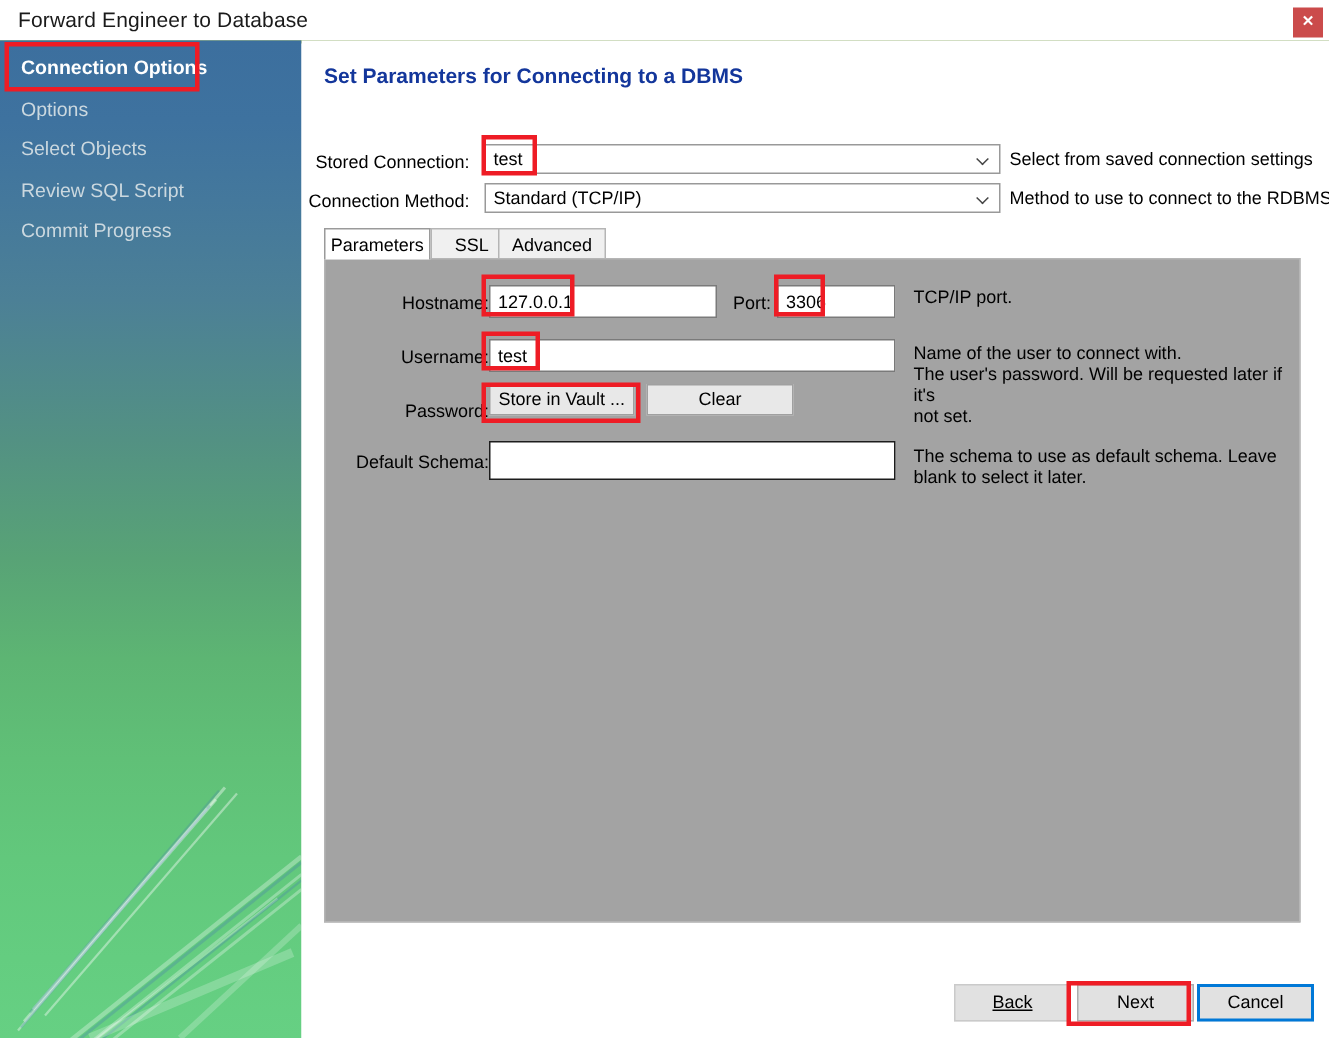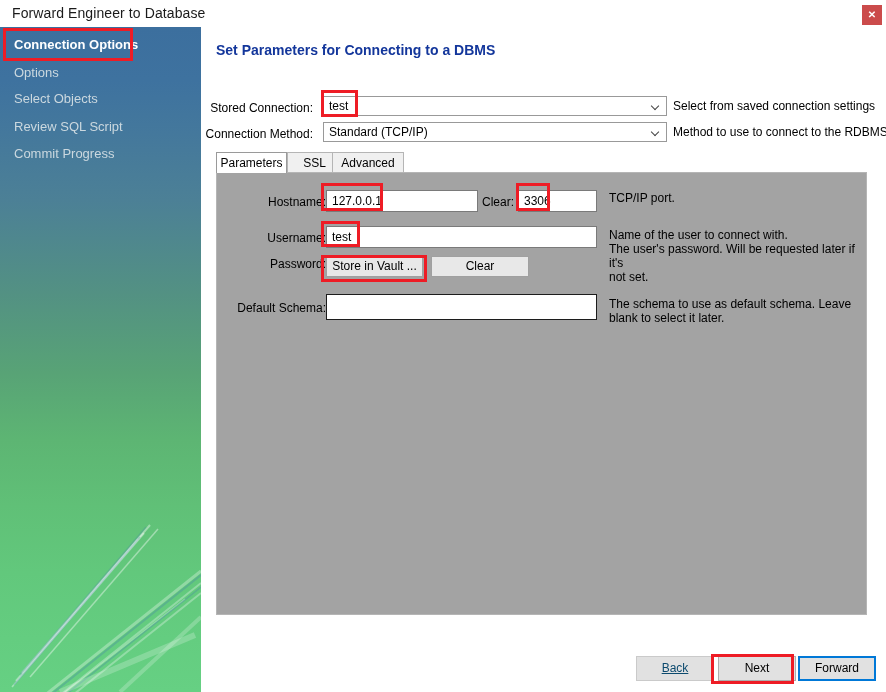--- a/index.html
+++ b/index.html
@@ -227,21 +227,21 @@
     background: #e1e1e1;
     border: 1px solid #adadad;
     box-sizing: border-box;
     font-size: 12px;
     text-align: center;
     line-height: 23px;
     color: #000000;
     cursor: pointer;
   }
   .footer-btn.disabled {
-    color: #0c4a6e;
+    color: #000000;
     background: #e1e1e1;
     border-color: #cacaca;
     cursor: default;
     text-decoration: underline;
   }
   .footer-btn.focused {
     border: 2px solid #0078d7;
     line-height: 21px;
   }
 
@@ -322,56 +322,56 @@
     <div class="tab t1">SSL</div>
     <div class="tab t2">Advanced</div>
   </div>
 
   <div class="tabpanel">
 
     <div class="row-label" style="left:0px; top:22px; width:109px;">Hostname:</div>
     <div class="field" style="left:109px; top:17px; width:152px;">
       <span class="field-text">127.0.0.1</span>
     </div>
-    <div class="row-label" style="left:264px; top:22px; width:33px;">Clear:</div>
+    <div class="row-label" style="left:264px; top:22px; width:33px;">Port:</div>
     <div class="field" style="left:301px; top:17px; width:79px;">
       <span class="field-text">3306</span>
     </div>
     <div class="help-text" style="left:392px; top:18px; width:250px;">
       <div>TCP/IP port.</div>
     </div>
 
     <div class="row-label" style="left:0px; top:58px; width:109px;">Username:</div>
     <div class="field" style="left:109px; top:53px; width:271px;">
       <span class="field-text">test</span>
     </div>
     <div class="help-text" style="left:392px; top:55px; width:250px;">Name of the user to connect with.</div>
 
-    <div class="row-label" style="left:0px; top:84px; width:109px;">Password:</div>
+    <div class="row-label" style="left:0px; top:94px; width:109px;">Password:</div>
     <div class="btn" style="left:109px; top:83px; width:97px;">Store in Vault ...</div>
     <div class="btn" style="left:214px; top:83px; width:98px;">Clear</div>
     <div class="help-text" style="left:392px; top:69px; width:255px;">
       <div>The user's password. Will be requested later if it's</div>
       <div>not set.</div>
     </div>
 
     <div class="row-label" style="left:0px; top:128px; width:109px;">Default Schema:</div>
     <div class="field" style="left:109px; top:121px; width:271px; height:26px; border:1px solid #1c1c1c;">
       <span class="field-text"></span>
     </div>
     <div class="help-text" style="left:392px; top:124px; width:250px;">
       <div>The schema to use as default schema. Leave</div>
       <div>blank to select it later.</div>
     </div>
 
   </div>
 
   <div class="footer-btn disabled" style="left:435px; top:629px;">Back</div>
   <div class="footer-btn" style="left:517px; top:629px;">Next</div>
-  <div class="footer-btn focused" style="left:597px; top:629px;">Forward</div>
+  <div class="footer-btn focused" style="left:597px; top:629px;">Cancel</div>
 
 </div>
 
 <div class="annot" style="left:3px;   top:28px;  width:130px; height:33px;"></div>
 <div class="annot" style="left:321px; top:90px;  width:37px;  height:27px;"></div>
 <div class="annot" style="left:321px; top:183px; width:62px;  height:28px;"></div>
 <div class="annot" style="left:516px; top:183px; width:34px;  height:28px;"></div>
 <div class="annot" style="left:321px; top:221px; width:39px;  height:26px;"></div>
 <div class="annot" style="left:321px; top:255px; width:106px; height:27px;"></div>
 <div class="annot" style="left:711px; top:654px; width:83px;  height:30px;"></div>

